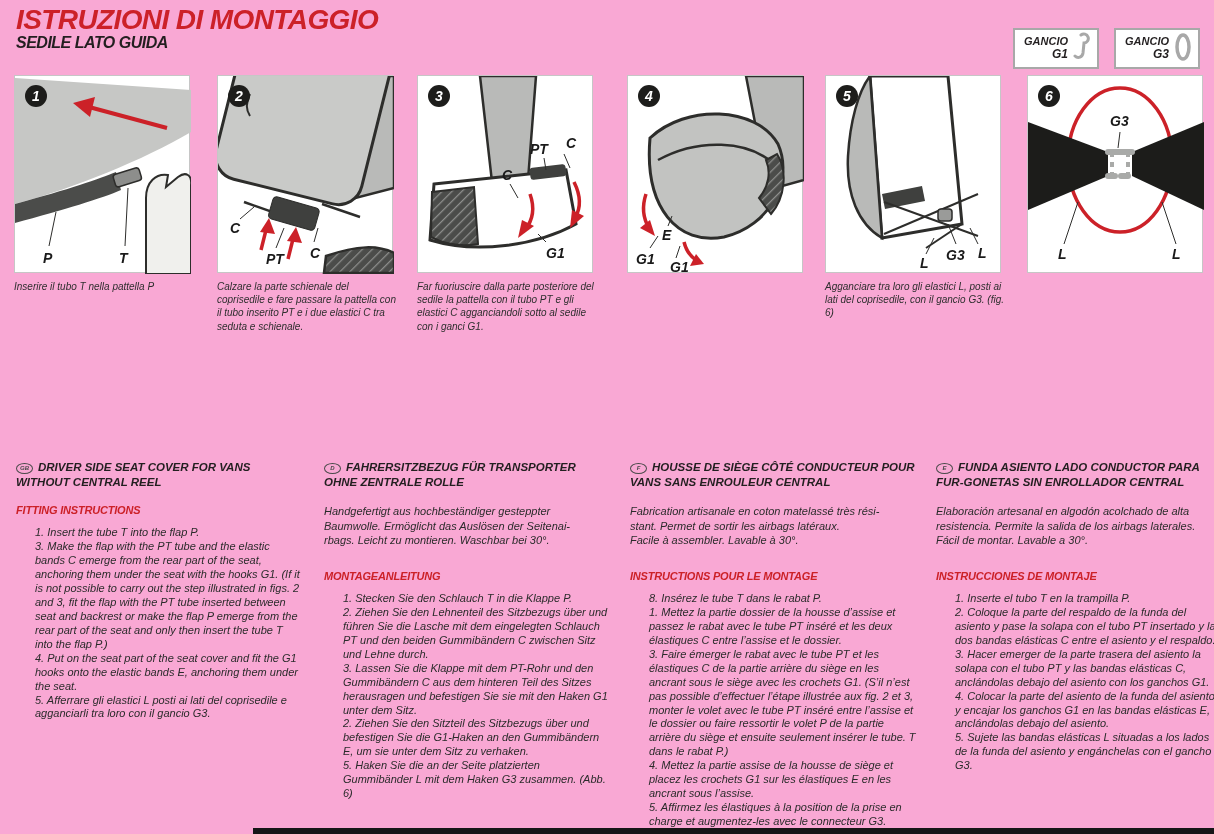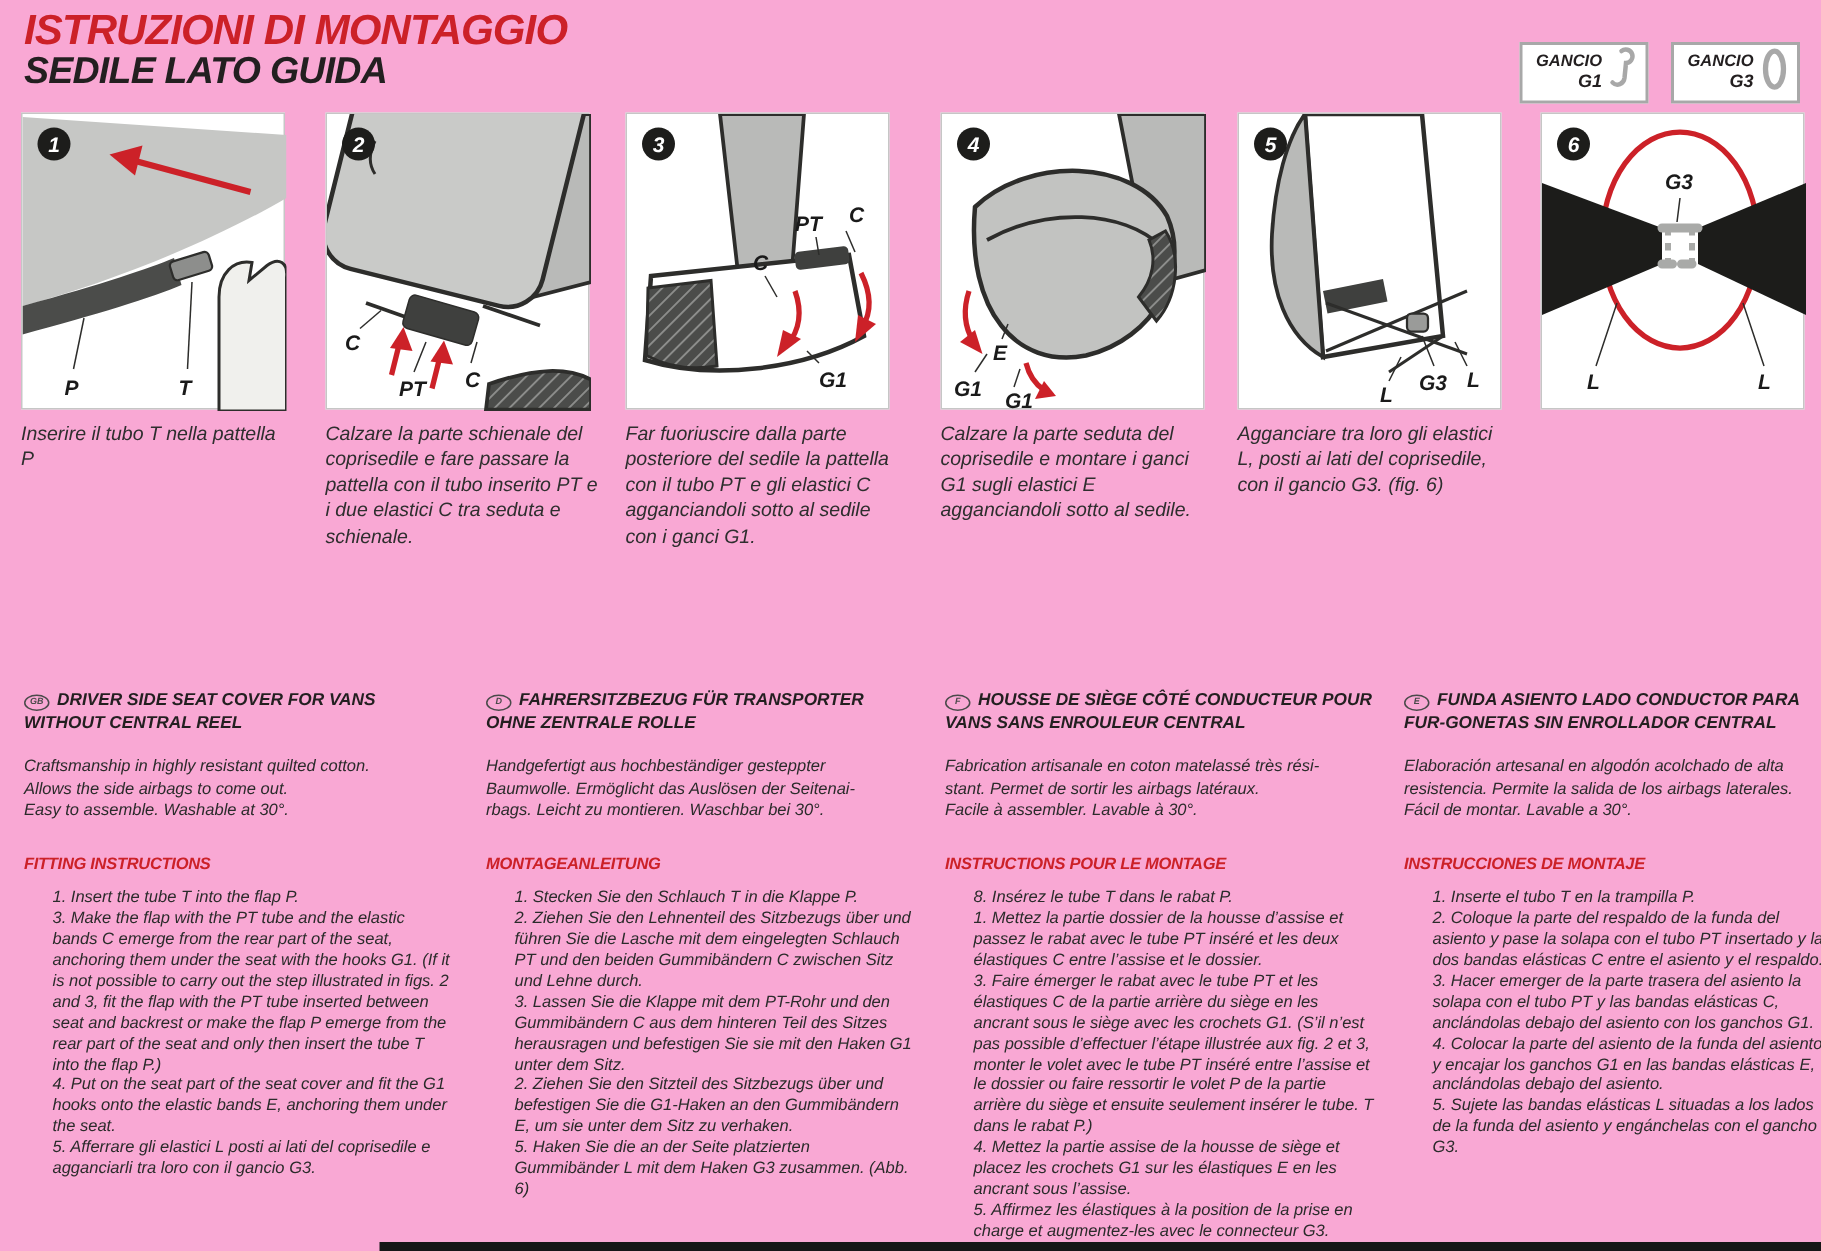--- a/index.html
+++ b/index.html
@@ -3,35 +3,35 @@
 <meta charset="utf-8">
 <style>
   * { margin:0; padding:0; box-sizing:border-box; }
   html,body { background:#e8e8e8; }
   body { font-family:"Liberation Sans", sans-serif; }
   .page { position:relative; width:1214px; height:834px; background:#f9a8d4; overflow:hidden;font-style:italic; }
 
   
   .title-block { position:absolute; left:16px; top:5px; }
   .title-red  { color:#cc2128; font-size:28px; font-weight:bold; letter-spacing:-0.6px; line-height:1.05; }
-  .title-dark { color:#231f20; font-size:25px; font-weight:bold; letter-spacing:-0.5px; line-height:1.1; }
+  .title-dark { color:#231f20; font-size:16px; font-weight:bold; letter-spacing:-0.5px; line-height:1.1; }
 
   
   .hook-legend { position:absolute; right:14px; top:28px; display:flex; gap:15px; }
   .hook-box { width:86px; height:41px; border:2px solid #a8a8a8; background:#fff;
               display:flex; align-items:center; justify-content:flex-end; padding:2px 6px 2px 4px; gap:5px; }
   .hook-text { text-align:right; line-height:1.05;margin-left:15px; }
   .hook-name { font-size:11px; font-weight:bold; color:#231f20; }
   .hook-code { font-size:12px; font-weight:bold; color:#231f20; }
 
   
   .step-col { position:absolute; top:75px; width:177px; }
   .panel { width:176px; height:198px; border:1px solid #c6c6c6; background:#fff; }
   .panel svg { display:block; }
-  .caption { margin-top:7px; width:182px; font-size:13px; line-height:1.32; color:#2e2e2e; }
+  .caption { margin-top:7px; width:182px; font-size:10px; line-height:1.32; color:#2e2e2e; }
   .svg-label { font-size:14px; font-weight:bold; fill:#1a1a1a; }
   .badge-num { font-size:14px; font-weight:bold; fill:#ffffff; text-anchor:middle; }
 
   
   .lang-col { position:absolute; top:460px; width:286px; color:#2b2b2b; }
   .lang-header { font-size:11.5px; font-weight:bold; color:#231f20; line-height:1.3; margin-bottom:14px; }
   .lang-badge { display:inline-flex; align-items:center; justify-content:center;
                 width:17px; height:11px; border:1px solid #4a4a4a; border-radius:50%;
                 font-size:6px; font-weight:bold; color:#4a4a4a; margin-right:5px; vertical-align:1px; }
   .lang-desc { font-size:11px; line-height:1.33; white-space:pre-line; margin-bottom:22px; }
@@ -188,21 +188,20 @@
         <line x1="40" y1="150" x2="44" y2="140" stroke="#2d2d2b" stroke-width="1"></line>
         <line x1="22" y1="172" x2="30" y2="160" stroke="#2d2d2b" stroke-width="1"></line>
         <line x1="48" y1="182" x2="52" y2="170" stroke="#2d2d2b" stroke-width="1"></line>
         <text class="svg-label" x="34" y="164">E</text>
         <text class="svg-label" x="8" y="188">G1</text>
         <text class="svg-label" x="42" y="196">G1</text>
         <circle cx="21" cy="20" r="11" fill="#1d1d1b"></circle>
         <text class="badge-num" x="21" y="25">4</text>
       </svg>
     </div>
-    <div class="caption">Calzare la parte seduta del coprisedile e montare i ganci G1 sugli elastici E agganciandoli sotto al sedile.</div>
   </div>
 
   <div class="step-col" style="left:825px">
     <div class="panel">
       <svg width="176" height="198" viewBox="0 0 176 198">
         <path d="M44,0 L122,0 L136,148 L56,162 Z" fill="#ffffff" stroke="#2d2d2b" stroke-width="3"></path>
         <path d="M44,0 L56,162 C32,148 20,118 22,80 C24,46 32,16 44,0 Z" fill="#b9bab8" stroke="#2d2d2b" stroke-width="2.5"></path>
         <path d="M56,118 L96,110 L99,125 L59,133 Z" fill="#3f403e"></path>
         <g>
           <line x1="58" y1="158" x2="152" y2="118" stroke="#2d2d2b" stroke-width="2"></line>
@@ -241,23 +240,20 @@
         <text class="svg-label" x="30" y="183">L</text>
         <text class="svg-label" x="144" y="183">L</text>
         <circle cx="21" cy="20" r="11" fill="#1d1d1b"></circle>
         <text class="badge-num" x="21" y="25">6</text>
       </svg>
     </div>
   </div>
 
   <div class="lang-col" style="left:16px">
     <div class="lang-header"><span class="lang-badge">GB</span><span>DRIVER SIDE SEAT COVER FOR VANS WITHOUT CENTRAL REEL</span></div>
-    <div class="lang-desc">Craftsmanship in highly resistant quilted cotton.
-Allows the side airbags to come out.
-Easy to assemble. Washable at 30°.</div>
     <div class="instr-title">FITTING INSTRUCTIONS</div>
     <div class="instr-item">1. Insert the tube T into the flap P.</div>
     <div class="instr-item">3. Make the flap with the PT tube and the elastic bands C emerge from the rear part of the seat, anchoring them under the seat with the hooks G1. (If it is not possible to carry out the step illustrated in figs. 2 and 3, fit the flap with the PT tube inserted between seat and backrest or make the flap P emerge from the rear part of the seat and only then insert the tube T into the flap P.)</div>
     <div class="instr-item">4. Put on the seat part of the seat cover and fit the G1 hooks onto the elastic bands E, anchoring them under the seat.</div>
     <div class="instr-item">5. Afferrare gli elastici L posti ai lati del coprisedile e agganciarli tra loro con il gancio G3.</div>
   </div>
 
   <div class="lang-col" style="left:324px">
     <div class="lang-header"><span class="lang-badge">D</span><span>FAHRERSITZBEZUG FÜR TRANSPORTER OHNE ZENTRALE ROLLE</span></div>
     <div class="lang-desc">Handgefertigt aus hochbeständiger gesteppter

